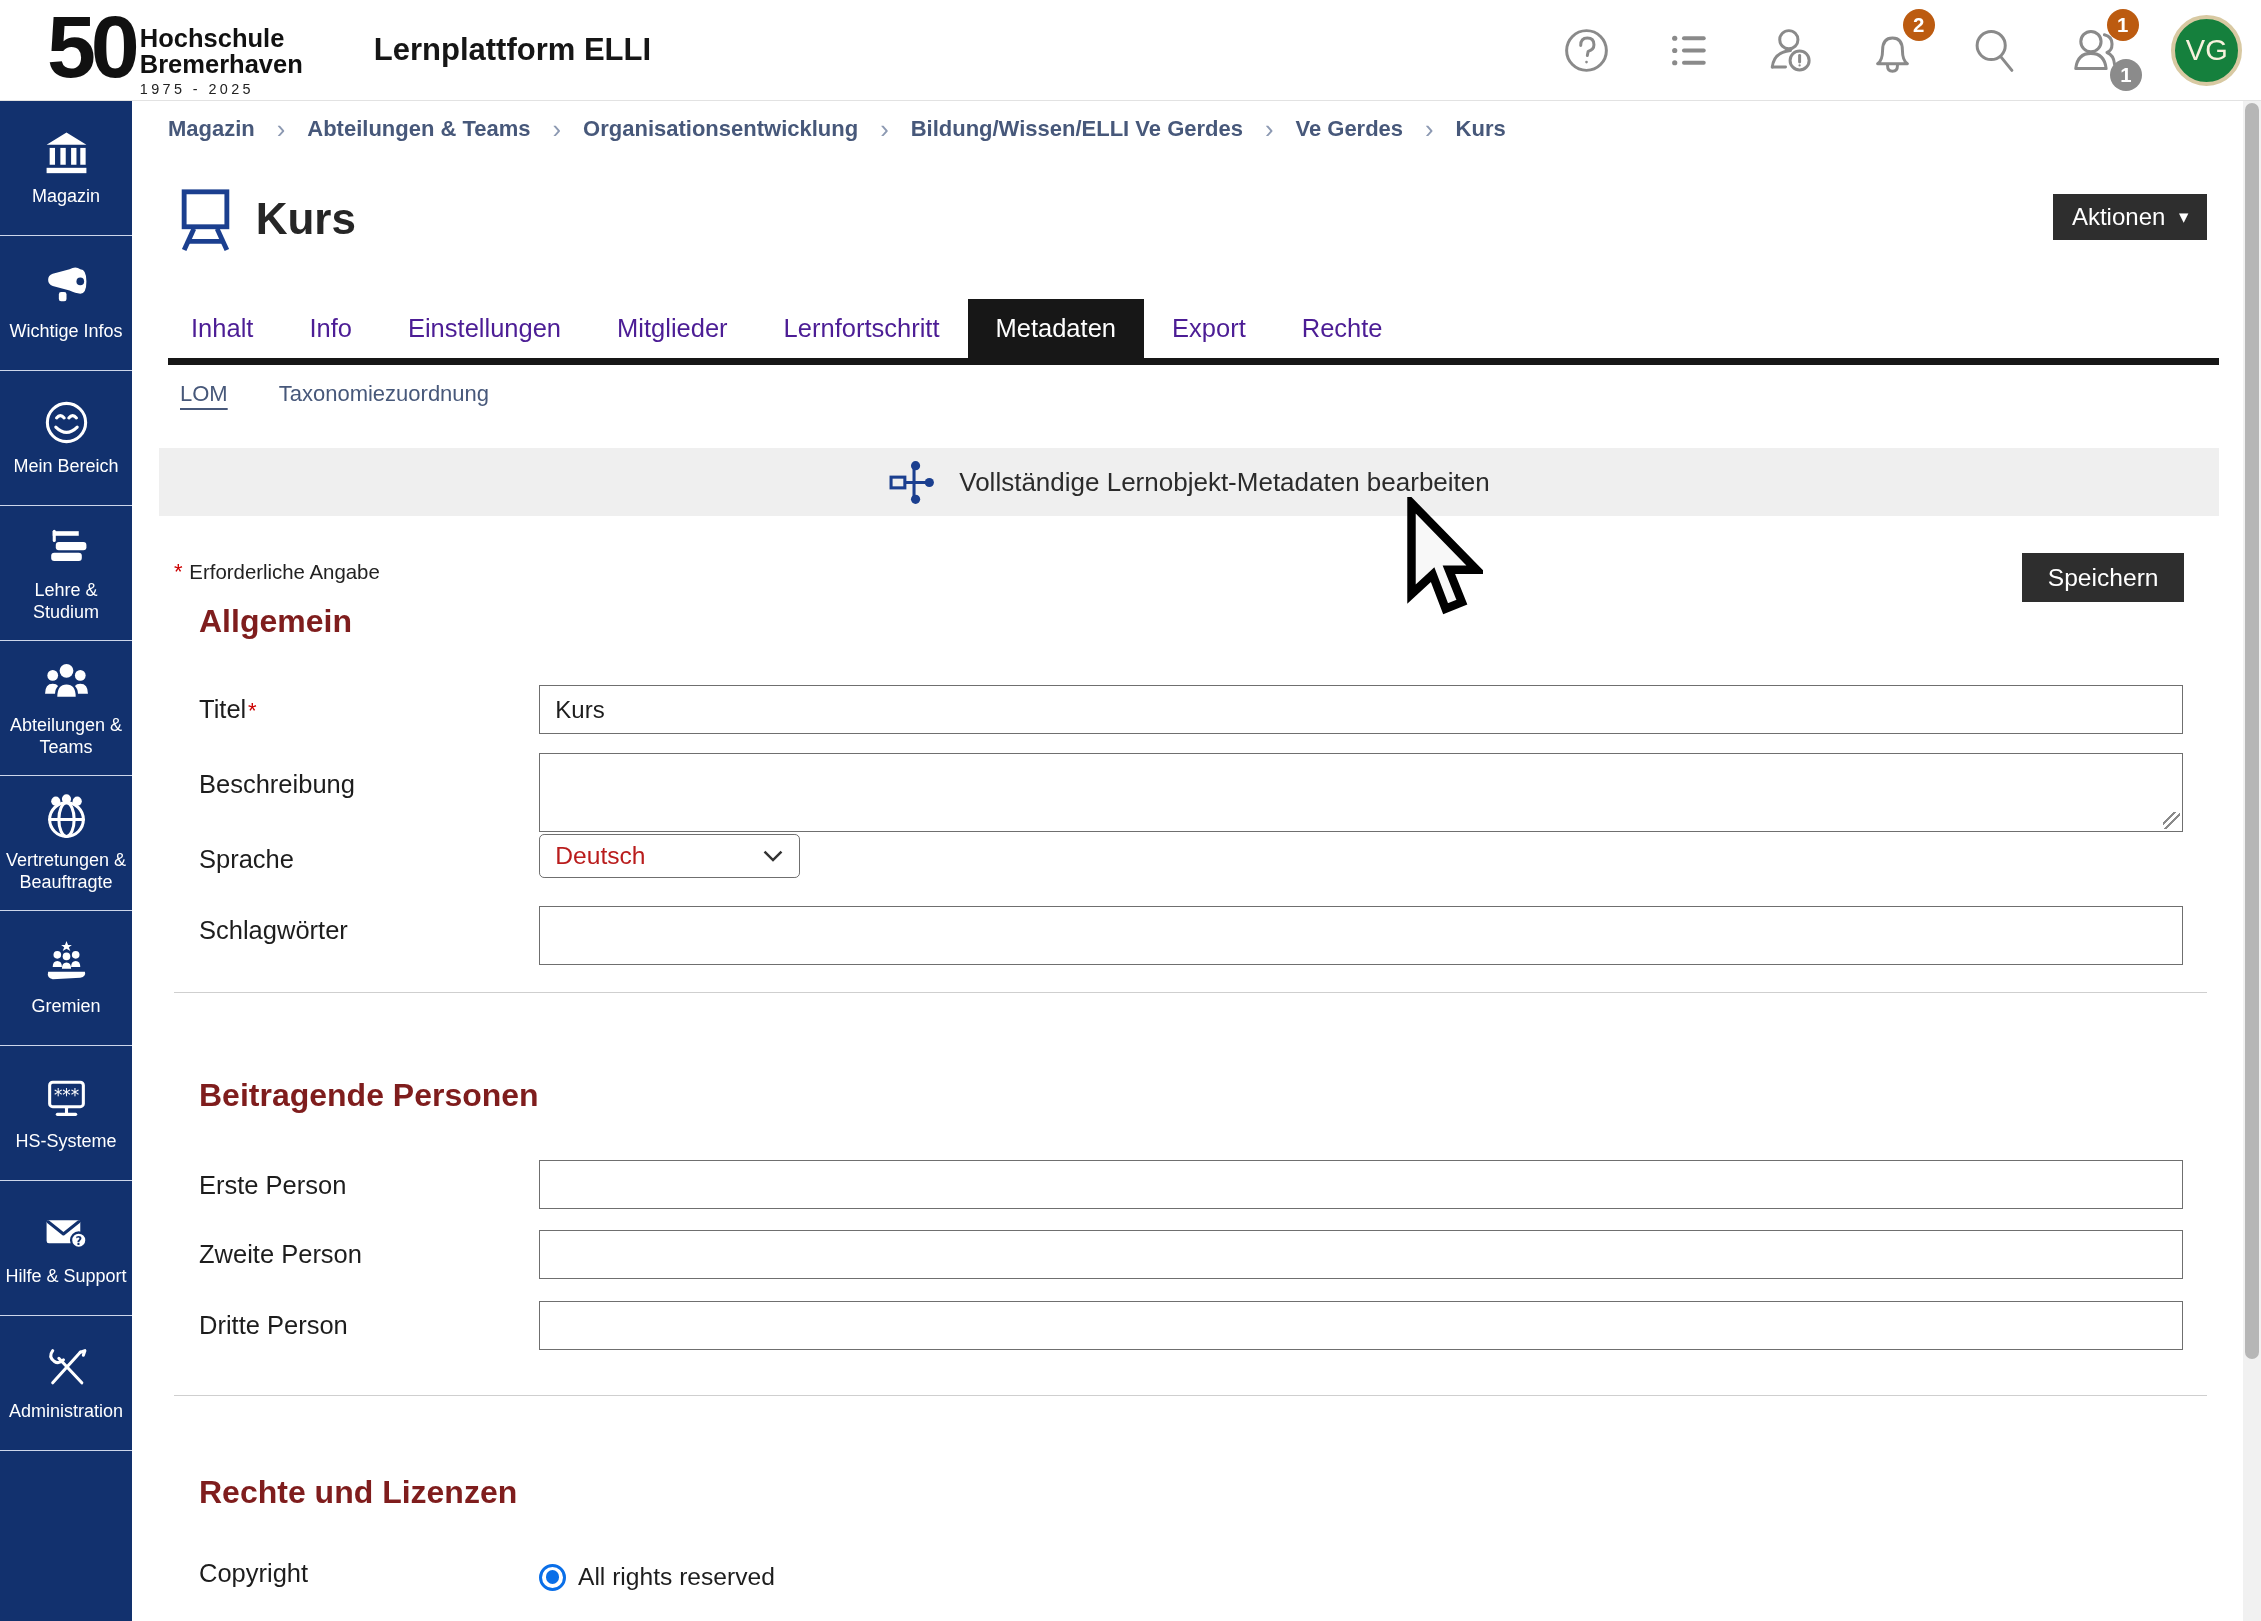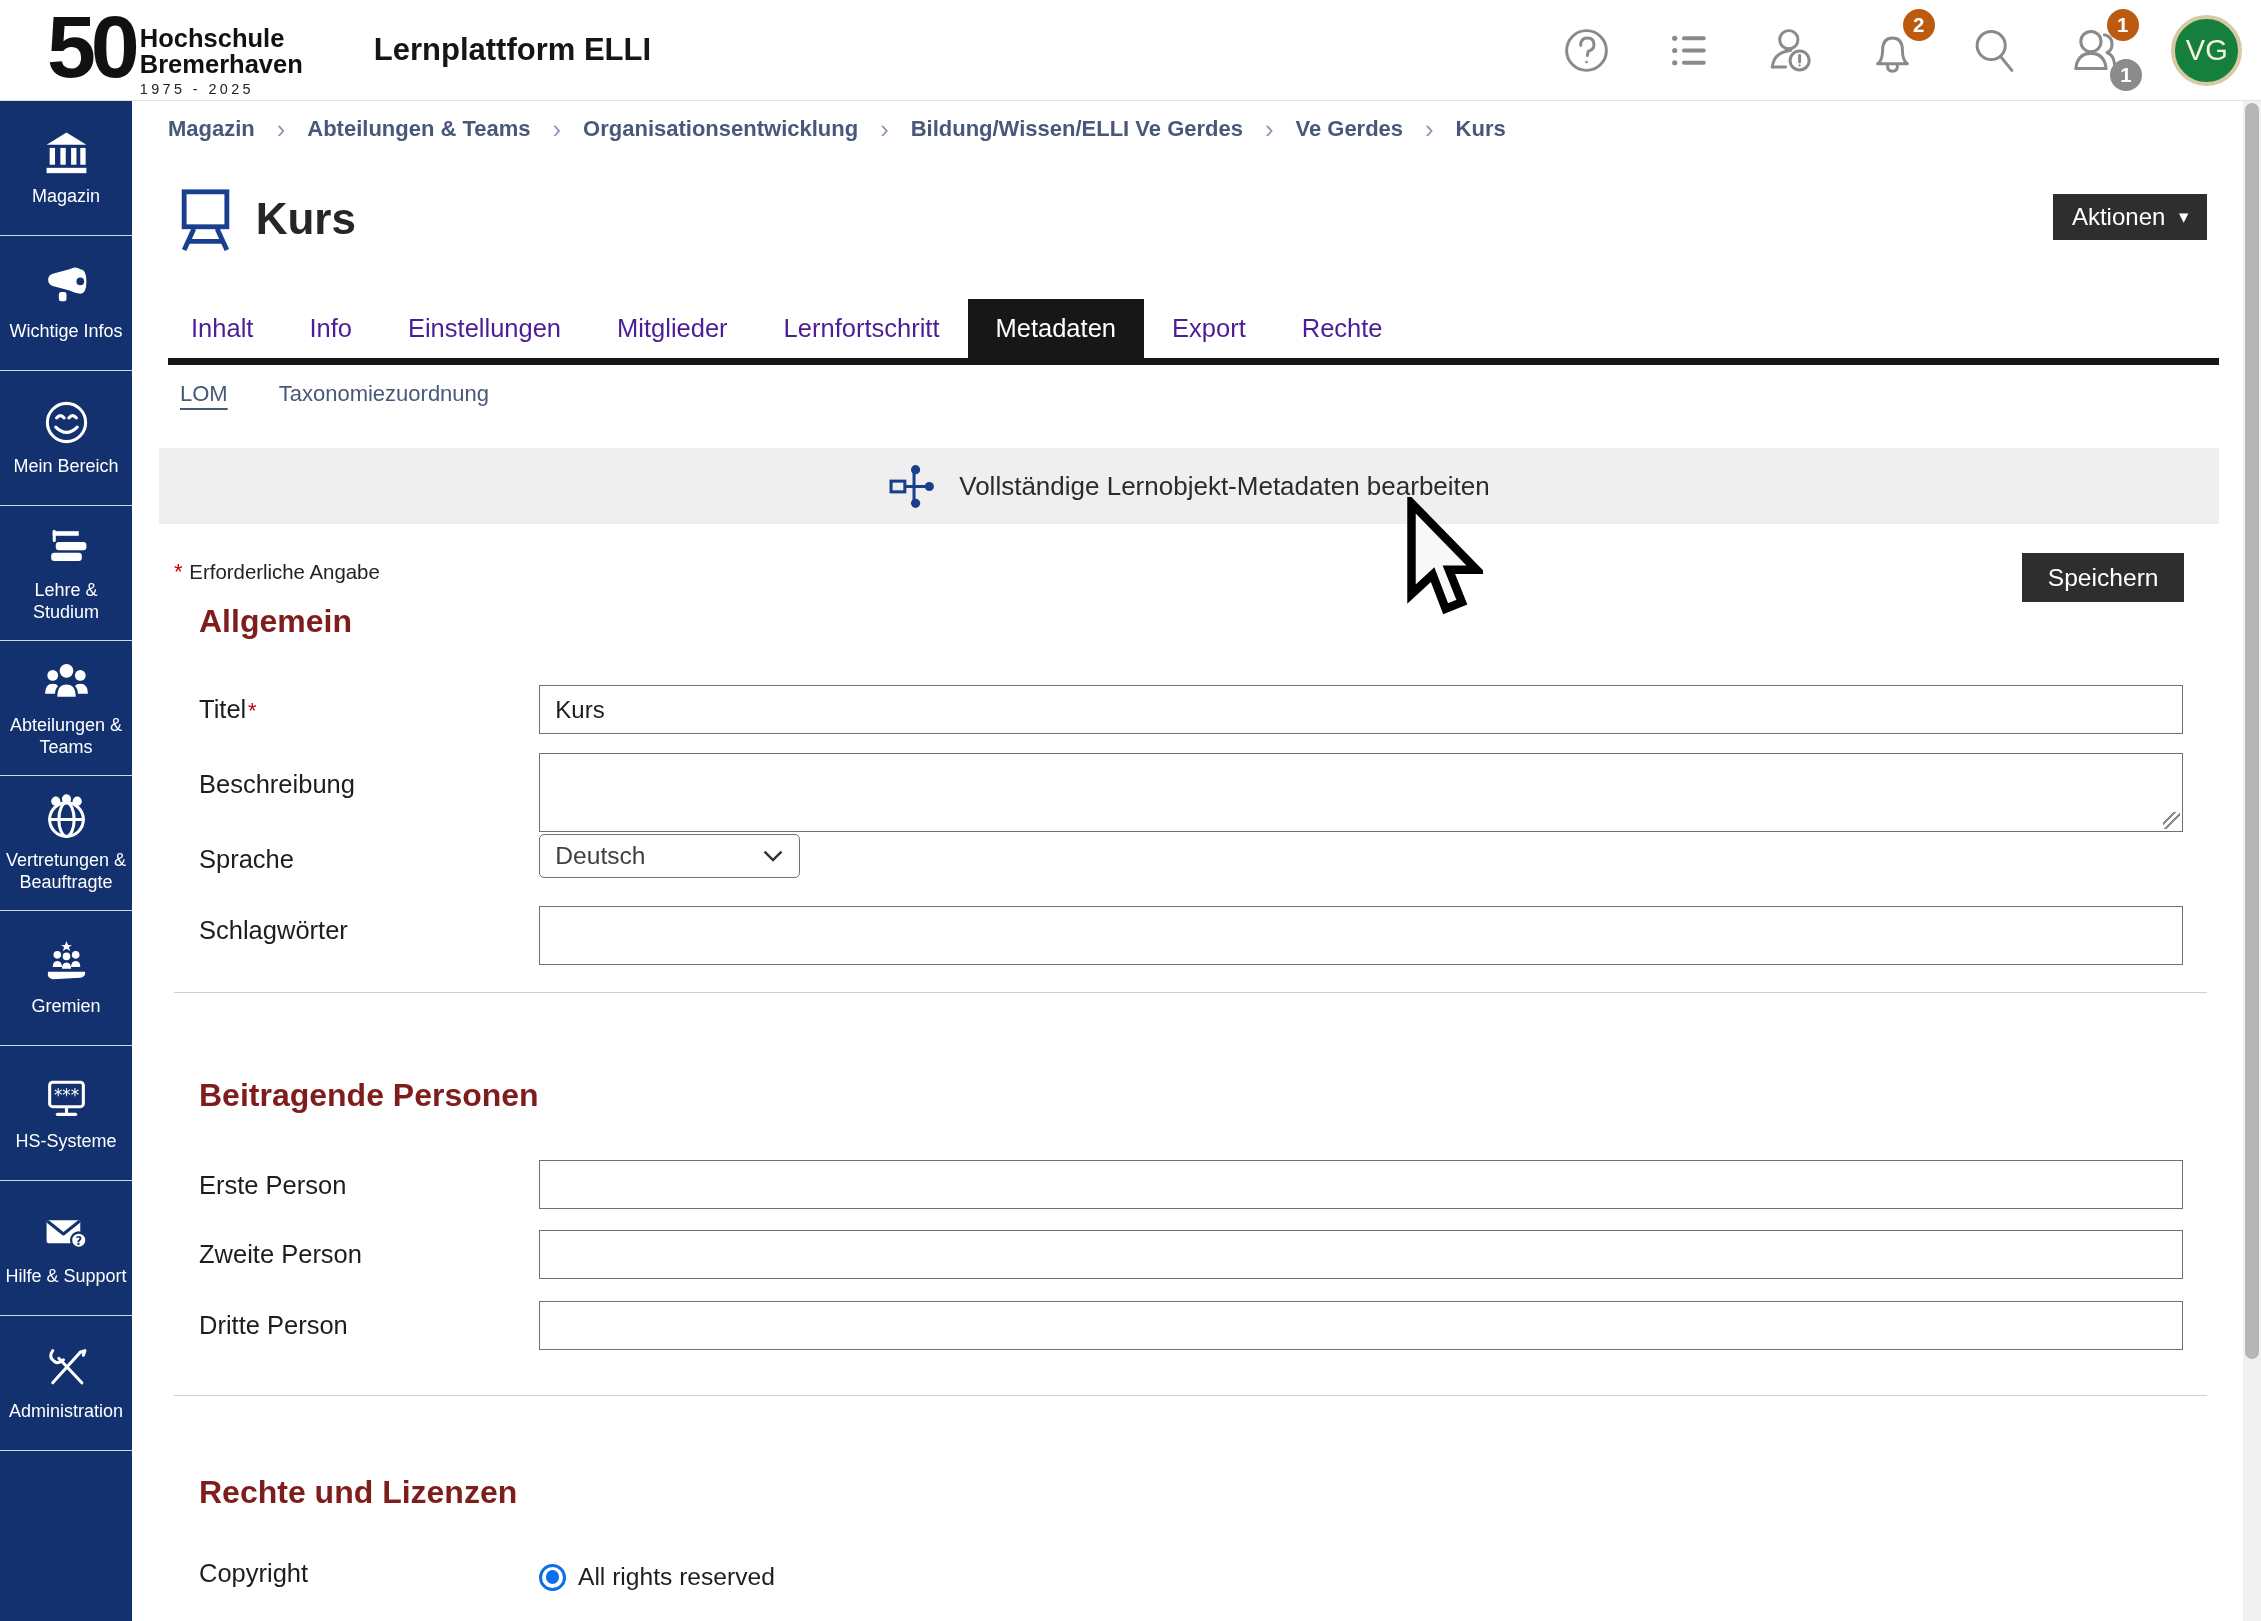--- a/index.html
+++ b/index.html
@@ -54,42 +54,42 @@
 
   .tabs { position:absolute; top:198px; left:31px; right:42px; height:59px; display:flex; }
   .tab { padding:0 28px; display:flex; align-items:center; font-size:25.5px; color:#4c1d95; cursor:pointer; }
   .tab.active { background:#171717; color:#ffffff; font-weight:400;text-align:right; }
   .tab-underline { position:absolute; top:257px; left:36px; right:42px; height:6.8px; background:#171717; }
 
   .subtabs { position:absolute; top:280px; left:48px; display:flex; gap:51px; font-size:22px; color:#47587a; }
   .subtab { cursor:pointer; }
   .subtab.active { text-decoration:underline; text-underline-offset:6.8px; }
 
-  .banner { position:absolute; top:347px; left:27px; right:42px; height:76px; background:#efefef;
+  .banner { position:absolute; top:347px; left:27px; right:42px; height:68px; background:#efefef;
             display:flex; align-items:center; justify-content:center; gap:22px; cursor:pointer; }
   .banner-icon { width:49px; height:49px; }
   .banner-label { font-size:26px; color:#2b2b2b; }
 
   .required-hint { position:absolute; top:458px; left:42px; font-size:20.4px; color:#222; }
   .req-star { color:#cc0000; font-size:22px; margin-right:6.8px; }
   .save-btn { position:absolute; top:452px; right:77px; height:49px; background:#2e2e2e; color:#fff;
               font-size:24.6px; display:flex; align-items:center; padding:0 25.5px; cursor:pointer; }
 
   .section-heading { position:absolute; left:67px; font-size:32px; font-weight:700; color:#7f1d1d; }
   .field-label { position:absolute; left:67px; font-size:25.5px; color:#1d1d1d; }
 
   .ctl { position:absolute; left:407px; width:1644px; border:1.7px solid #6f6f6f; background:#fff; }
   input.ctl { font-size:24px; padding:0 15.3px; color:#1d1d1d; font-family:inherit; }
   .textarea { position:relative; }
   .textarea::after { content:""; position:absolute; right:1.7px; bottom:1.7px; width:17px; height:17px;
        background:
          linear-gradient(135deg, transparent 0 7.6px, #8a8a8a 7.6px 9.3px, transparent 9.3px 12.7px, #8a8a8a 12.7px 14.4px, transparent 14.4px); }
   .select { position:absolute; left:407px; width:261px; height:44px; border:1.7px solid #6f6f6f; border-radius:5.1px;
             background:#fff; display:flex; align-items:center; justify-content:space-between;
-            padding:0 15.3px; font-size:24.6px; color:#404040; cursor:pointer; }
+            padding:0 15.3px; font-size:24.6px; color:#b91c1c; cursor:pointer; }
   .select svg { width:22px; height:13.6px; stroke:#333; fill:none; stroke-width:3; }
 
   .divider { position:absolute; left:42px; right:54px; height:0; border-top:1.7px solid #cfcfcf; }
 
   .radio-row { position:absolute; left:407px; display:flex; align-items:center; gap:12px; }
   .radio { width:27px; height:27px; border-radius:50%; border:3.4px solid #0a6fe8; background:#fff;
            display:flex; align-items:center; justify-content:center; cursor:pointer; }
   .radio-dot { width:13.6px; height:13.6px; border-radius:50%; background:#0a6fe8; }
   .radio-label { font-size:24.6px; color:#1d1d1d; }
 

